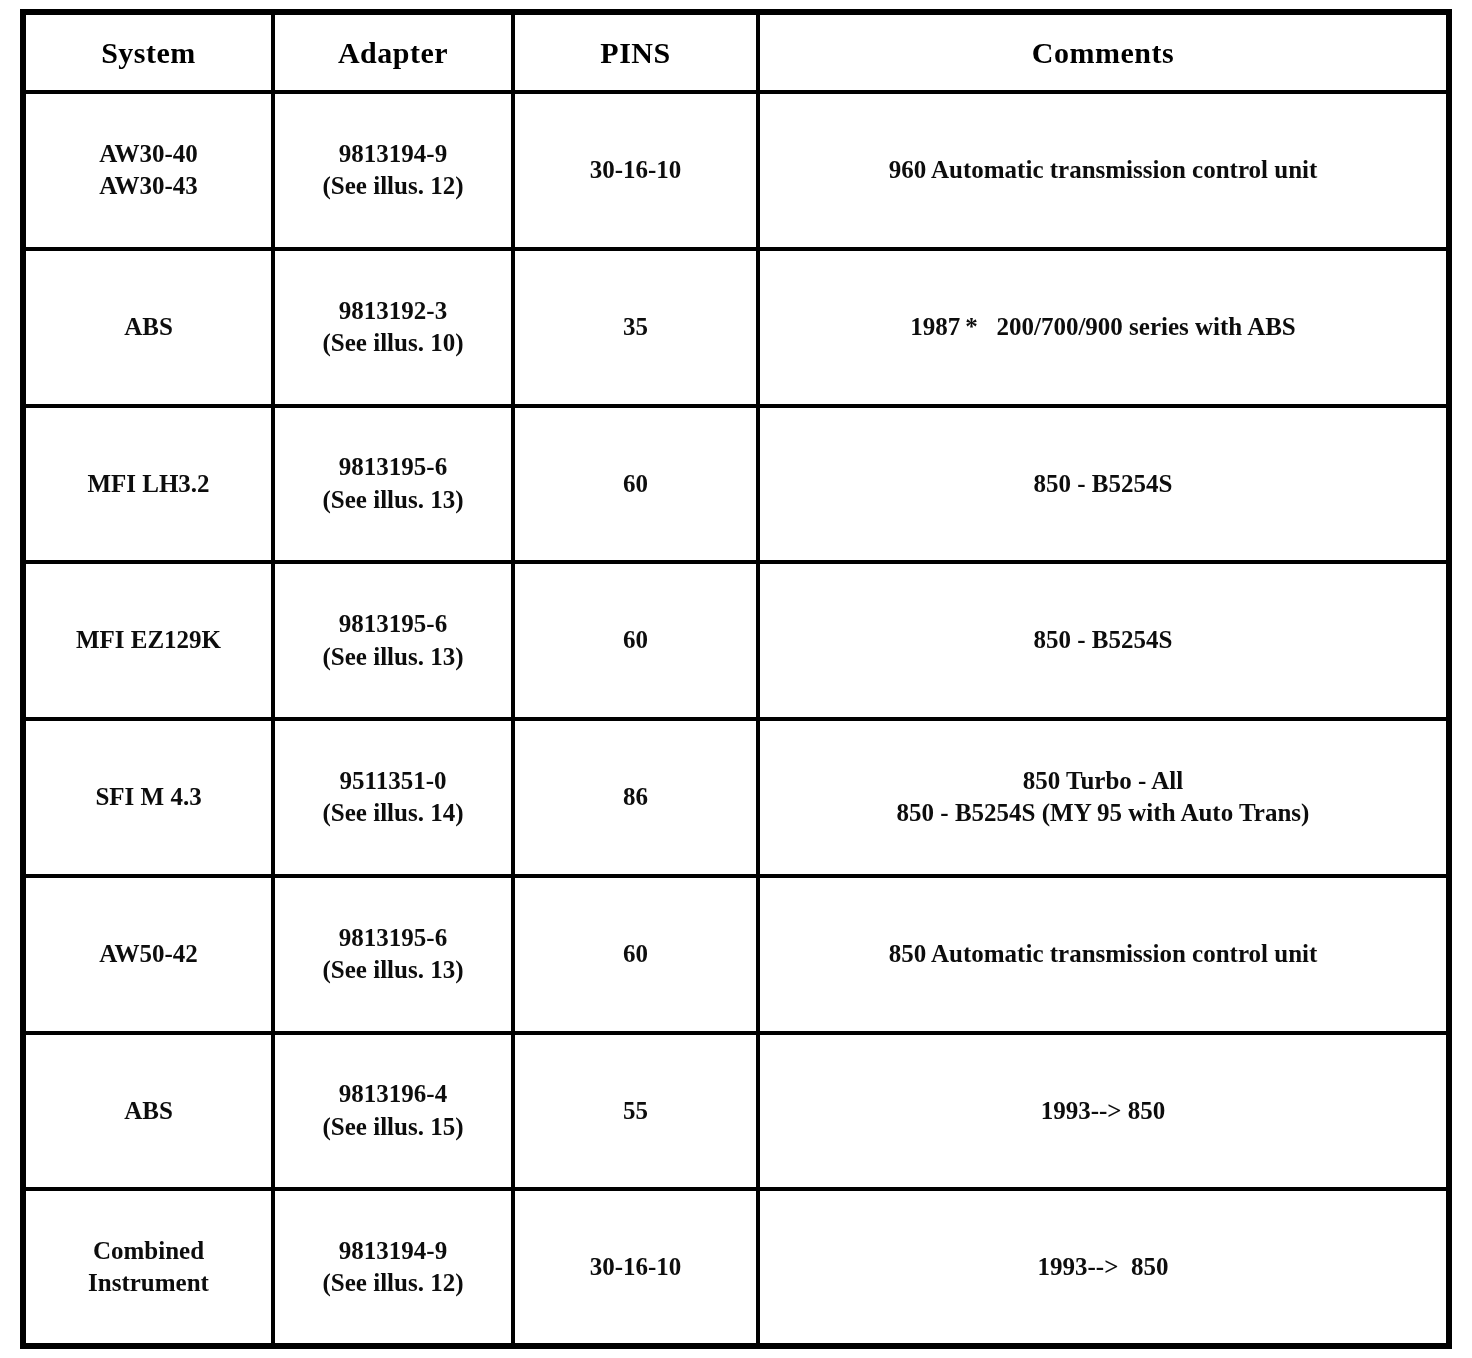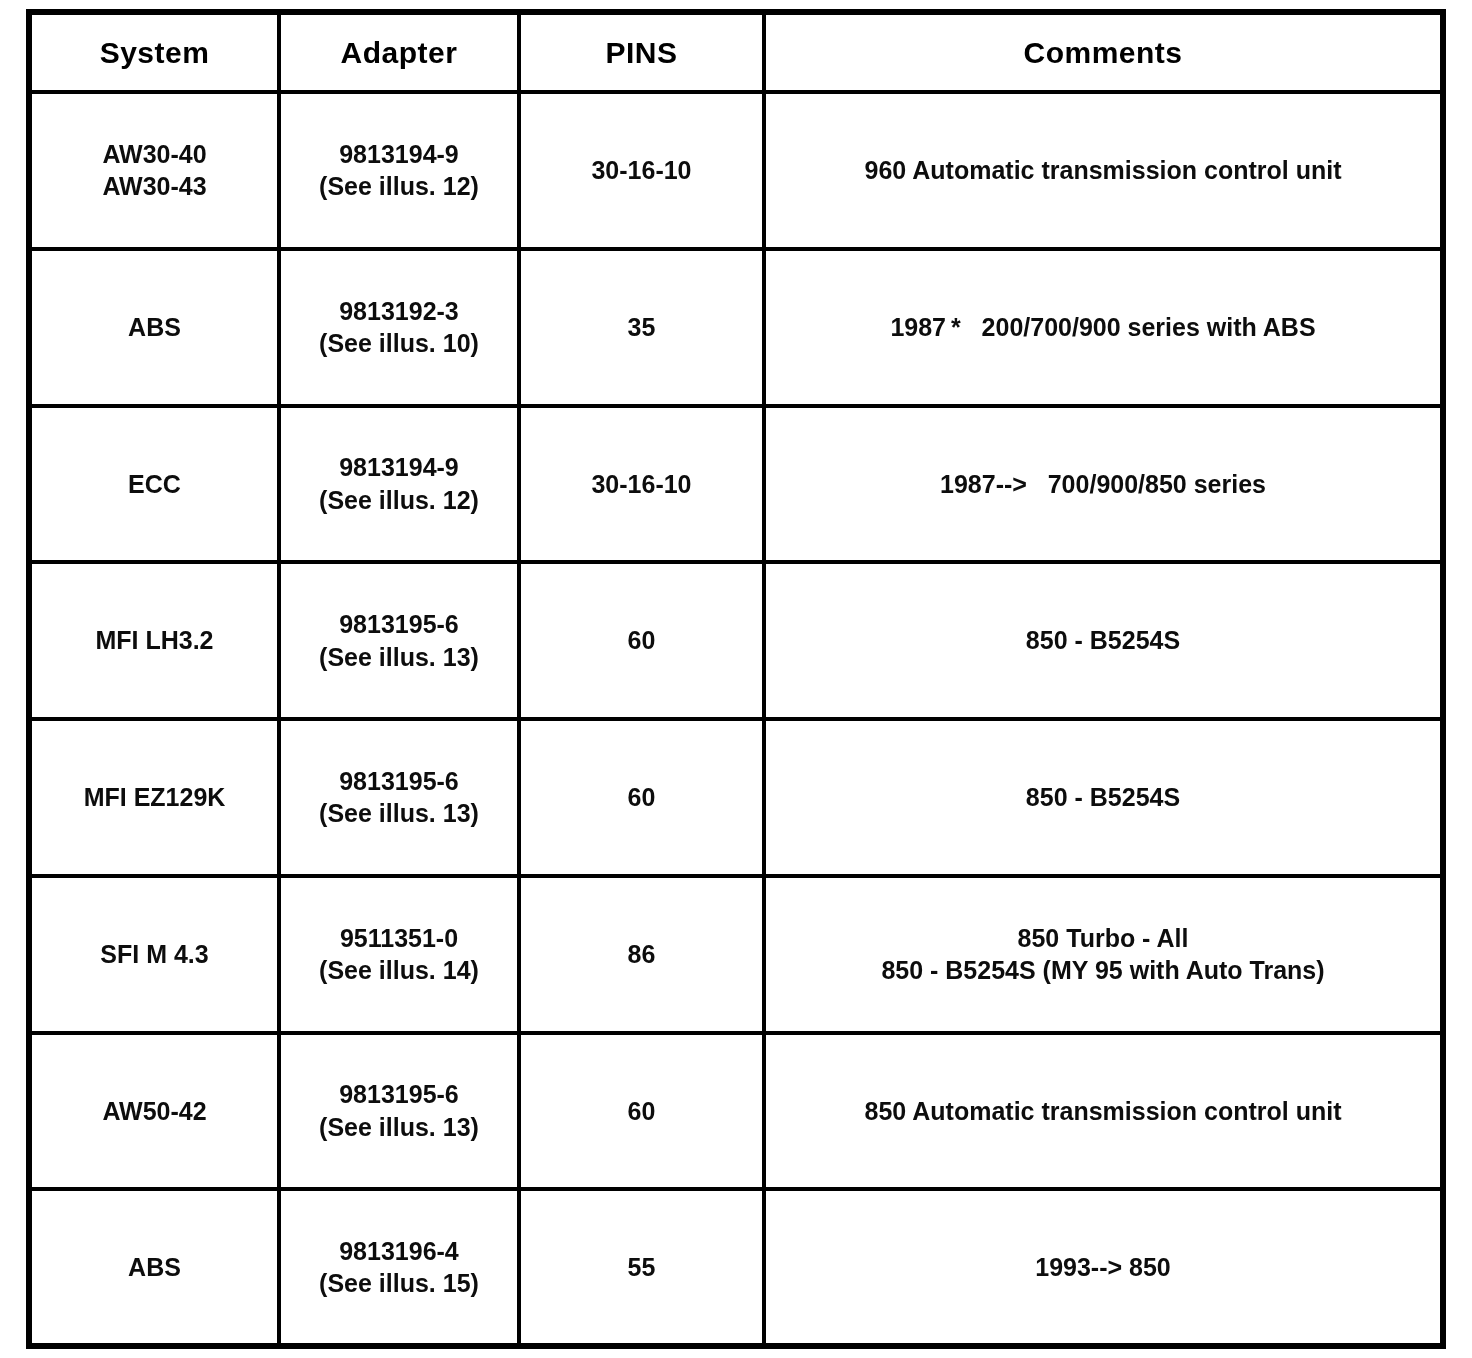--- a/index.html
+++ b/index.html
@@ -11,22 +11,23 @@
     width: 1472px;
     height: 1358px;
     font-family: "Liberation Sans", sans-serif;
     color: #0b0b0b;
     box-sizing: border-box;
   }
   .page {
     width: 1472px;
     height: 1358px;
     box-sizing: border-box;
-    padding: 9px 26px;
+    padding: 9px 20px;
     background: #ffffff;
+    font-family: Liberation Serif, serif;
   }
   table.scan-table {
     border-collapse: collapse;
     table-layout: fixed;
     width: 100%;
     height: 100%;
     background: #ffffff;
     border: 6px solid #000000;
   }
   col.c-system   { width: 250px; }
@@ -106,104 +107,105 @@
           </td>
           <td>
             <span class="line">35</span>
           </td>
           <td>
             <span class="line">1987 *&nbsp;&nbsp;&nbsp;200/700/900 series with ABS</span>
           </td>
         </tr>
         <tr>
           <td>
-            <span class="line">ECC</span>
+            <span class="line">MFI LH3.2</span>
+          </td>
+          <td>
+            <span class="line">9813195-6</span>
+            <span class="line">(See illus. 13)</span>
+          </td>
+          <td>
+            <span class="line">60</span>
+          </td>
+          <td>
+            <span class="line">850 - B5254S</span>
+          </td>
+        </tr>
+        <tr>
+          <td>
+            <span class="line">MFI EZ129K</span>
+          </td>
+          <td>
+            <span class="line">9813195-6</span>
+            <span class="line">(See illus. 13)</span>
+          </td>
+          <td>
+            <span class="line">60</span>
+          </td>
+          <td>
+            <span class="line">850 - B5254S</span>
+          </td>
+        </tr>
+        <tr>
+          <td>
+            <span class="line">SFI M 4.3</span>
+          </td>
+          <td>
+            <span class="line">9511351-0</span>
+            <span class="line">(See illus. 14)</span>
+          </td>
+          <td>
+            <span class="line">86</span>
+          </td>
+          <td>
+            <span class="line">850 Turbo - All</span>
+            <span class="line">850 - B5254S (MY 95 with Auto Trans)</span>
+          </td>
+        </tr>
+        <tr>
+          <td>
+            <span class="line">AW50-42</span>
+          </td>
+          <td>
+            <span class="line">9813195-6</span>
+            <span class="line">(See illus. 13)</span>
+          </td>
+          <td>
+            <span class="line">60</span>
+          </td>
+          <td>
+            <span class="line">850 Automatic transmission control unit</span>
+          </td>
+        </tr>
+        <tr>
+          <td>
+            <span class="line">ABS</span>
+          </td>
+          <td>
+            <span class="line">9813196-4</span>
+            <span class="line">(See illus. 15)</span>
+          </td>
+          <td>
+            <span class="line">55</span>
+          </td>
+          <td>
+            <span class="line">1993--&gt; 850</span>
+          </td>
+        </tr>
+        <tr>
+          <td>
+            <span class="line">Combined</span>
+            <span class="line">Instrument</span>
           </td>
           <td>
             <span class="line">9813194-9</span>
             <span class="line">(See illus. 12)</span>
           </td>
           <td>
             <span class="line">30-16-10</span>
           </td>
           <td>
-            <span class="line">1987--&gt;&nbsp;&nbsp;&nbsp;700/900/850 series</span>
-          </td>
-        </tr>
-        <tr>
-          <td>
-            <span class="line">MFI LH3.2</span>
-          </td>
-          <td>
-            <span class="line">9813195-6</span>
-            <span class="line">(See illus. 13)</span>
-          </td>
-          <td>
-            <span class="line">60</span>
-          </td>
-          <td>
-            <span class="line">850 - B5254S</span>
-          </td>
-        </tr>
-        <tr>
-          <td>
-            <span class="line">MFI EZ129K</span>
-          </td>
-          <td>
-            <span class="line">9813195-6</span>
-            <span class="line">(See illus. 13)</span>
-          </td>
-          <td>
-            <span class="line">60</span>
-          </td>
-          <td>
-            <span class="line">850 - B5254S</span>
-          </td>
-        </tr>
-        <tr>
-          <td>
-            <span class="line">SFI M 4.3</span>
-          </td>
-          <td>
-            <span class="line">9511351-0</span>
-            <span class="line">(See illus. 14)</span>
-          </td>
-          <td>
-            <span class="line">86</span>
-          </td>
-          <td>
-            <span class="line">850 Turbo - All</span>
-            <span class="line">850 - B5254S (MY 95 with Auto Trans)</span>
-          </td>
-        </tr>
-        <tr>
-          <td>
-            <span class="line">AW50-42</span>
-          </td>
-          <td>
-            <span class="line">9813195-6</span>
-            <span class="line">(See illus. 13)</span>
-          </td>
-          <td>
-            <span class="line">60</span>
-          </td>
-          <td>
-            <span class="line">850 Automatic transmission control unit</span>
-          </td>
-        </tr>
-        <tr>
-          <td>
-            <span class="line">ABS</span>
-          </td>
-          <td>
-            <span class="line">9813196-4</span>
-            <span class="line">(See illus. 15)</span>
-          </td>
-          <td>
-            <span class="line">55</span>
-          </td>
-          <td>
-            <span class="line">1993--&gt; 850</span>
+            <span class="line">1993--&gt;&nbsp;&nbsp;850</span>
           </td>
         </tr>
       </tbody>
   </table>
 </div>
 
 </body></html>

